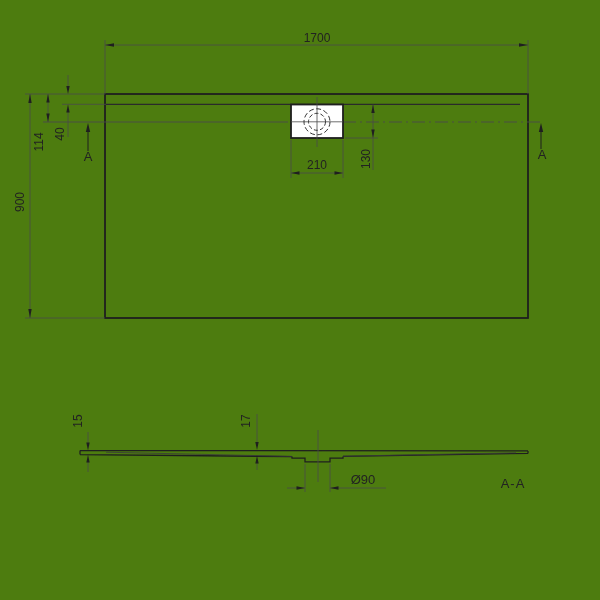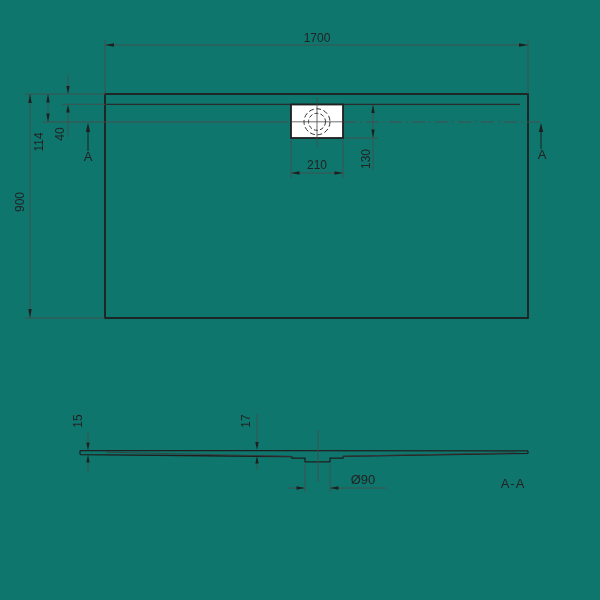--- a/index.html
+++ b/index.html
@@ -1,16 +1,16 @@
 <!DOCTYPE html>
 <html><head>
 <meta charset="utf-8">
 <style>
   html,body{margin:0;padding:0;background:#fff;}
-  .page{position:relative;width:600px;height:600px;background:#0f766e;overflow:hidden;
+  .page{position:relative;width:600px;height:600px;background:#4d7c0f;overflow:hidden;
         font-family:"Liberation Sans",sans-serif;}
   svg text{fill:#222;font-family:"Liberation Sans",sans-serif;}
   .dim-txt{font-size:12px;}
   .big-txt{font-size:13px;}
 </style>
 </head>
 <body>
 
 <div class="page">
 <svg width="600" height="600" viewBox="0 0 600 600">

